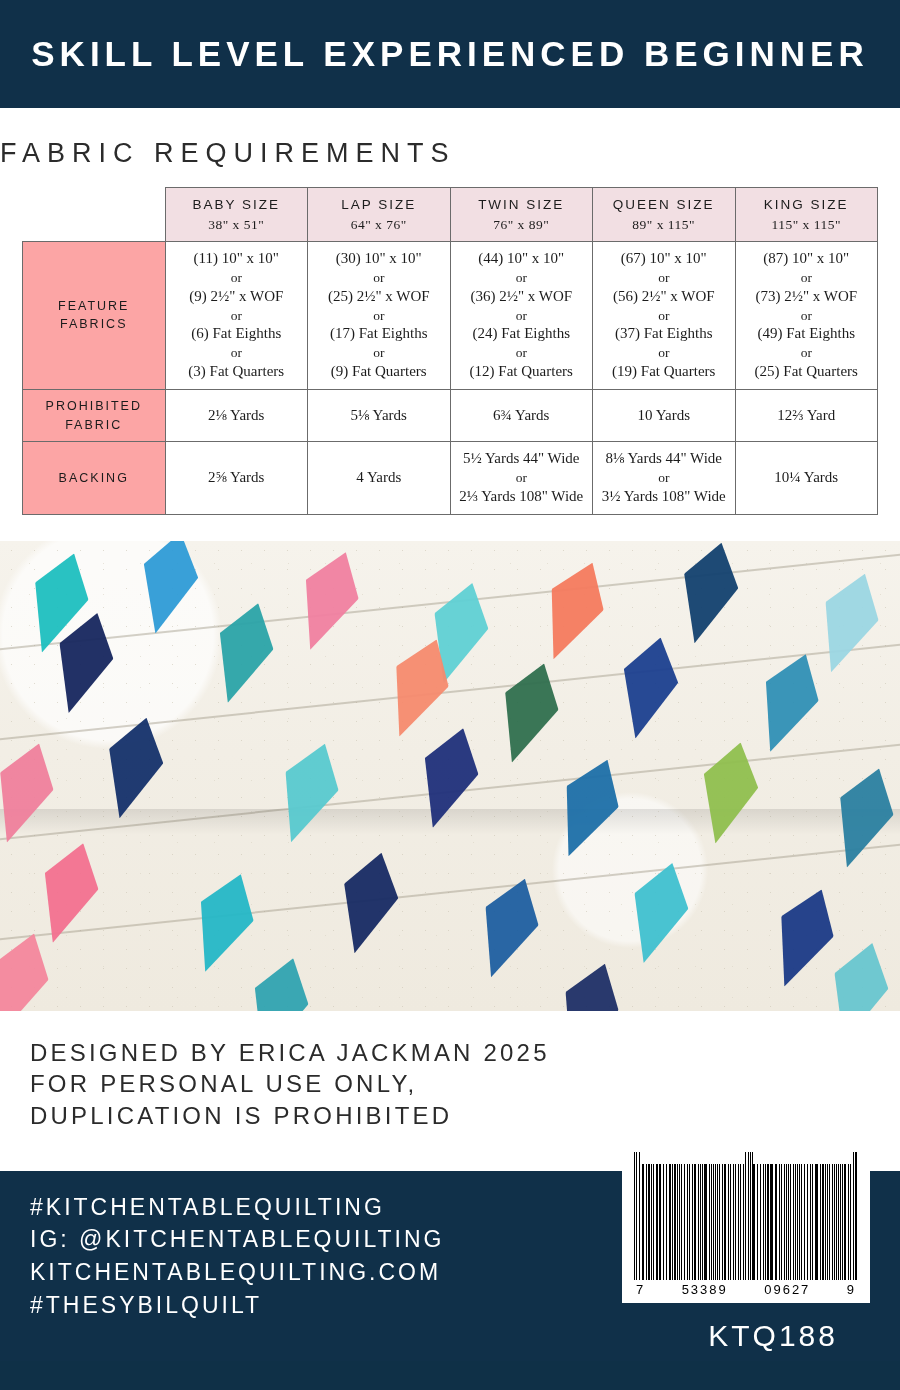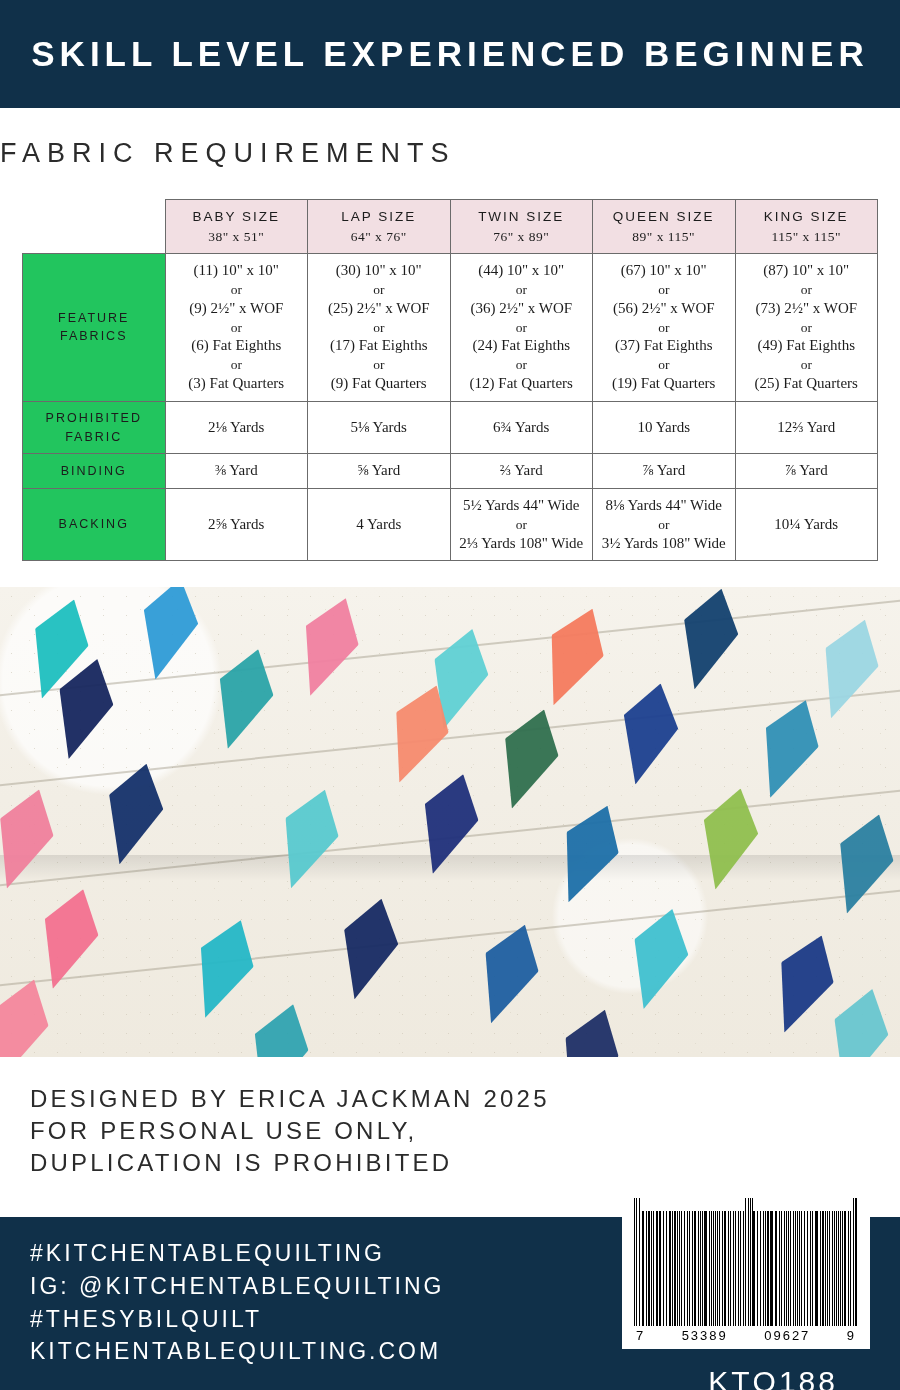--- a/index.html
+++ b/index.html
@@ -45,21 +45,20 @@
     font-size: 27px;
     letter-spacing: 7px;
     padding: 30px 0 18px 0;
     font-weight: normal;
     font-family: "Liberation Sans", sans-serif;
   }
 
   
   .table-wrap {
     padding: 0 6px 26px 22px;
-    margin-top: 12px;
   }
   table.fabric {
     border-collapse: collapse;
     width: 856px;
     table-layout: fixed;
     font-family: "Liberation Serif", serif;
   }
   table.fabric td, table.fabric th {
     border: 1px solid #6b6b6b;
     vertical-align: middle;
@@ -80,21 +79,21 @@
     font-weight: normal;
     line-height: 1.45;
     padding: 9px 2px;
   }
   thead th .dims {
     letter-spacing: 0.5px;
     font-size: 13.5px;
     font-family: "Liberation Serif", serif;
   }
   th.rowhead {
-    background: #22c55e;
+    background: #fca5a5;
     font-family: "Liberation Sans", sans-serif;
     font-size: 12.5px;
     letter-spacing: 2px;
     color: #2b2b2b;
     font-weight: normal;
     line-height: 1.5;
     width: 134px;
   }
   td.cell {
     font-size: 15px;
@@ -322,38 +321,20 @@
               <span class="ln">6¾ Yards</span>
             </td>
             <td class="cell">
               <span class="ln">10 Yards</span>
             </td>
             <td class="cell">
               <span class="ln">12⅔ Yard</span>
             </td>
           </tr>
 
-          <tr>
-            <th class="rowhead">BINDING</th>
-            <td class="cell">
-              <span class="ln">⅜ Yard</span>
-            </td>
-            <td class="cell">
-              <span class="ln">⅝ Yard</span>
-            </td>
-            <td class="cell">
-              <span class="ln">⅔ Yard</span>
-            </td>
-            <td class="cell">
-              <span class="ln">⅞ Yard</span>
-            </td>
-            <td class="cell">
-              <span class="ln">⅞ Yard</span>
-            </td>
-          </tr>
 
           <tr>
             <th class="rowhead">BACKING</th>
             <td class="cell">
               <span class="ln">2⅝ Yards</span>
             </td>
             <td class="cell">
               <span class="ln">4 Yards</span>
             </td>
             <td class="cell">
@@ -424,22 +405,22 @@
 
   <div class="credits">
     <div class="credits-text">DESIGNED BY ERICA JACKMAN 2025</div>
     <div class="credits-text">FOR PERSONAL USE ONLY,</div>
     <div class="credits-text">DUPLICATION IS PROHIBITED</div>
   </div>
 
   <div class="footer">
     <div class="footer-lines">#KITCHENTABLEQUILTING</div>
     <div class="footer-lines">IG: @KITCHENTABLEQUILTING</div>
+    <div class="footer-lines">KITCHENTABLEQUILTING.COM</div>
     <div class="footer-lines">#THESYBILQUILT</div>
-    <div class="footer-lines">KITCHENTABLEQUILTING.COM</div>
 
     <div class="barcode-box">
       <div class="bars" id="bars">
           <i style="width: 3px; margin-right: 1px; height: 100%;"></i>
           <i style="width: 2px; margin-right: 2px; height: 100%;"></i>
           <i style="width: 3px; margin-right: 2px; height: 100%;"></i>
           <i style="width: 3px; margin-right: 2px; height: 90%;"></i>
           <i style="width: 1px; margin-right: 2px; height: 90%;"></i>
           <i style="width: 1px; margin-right: 1px; height: 90%;"></i>
           <i style="width: 2px; margin-right: 1px; height: 90%;"></i>

